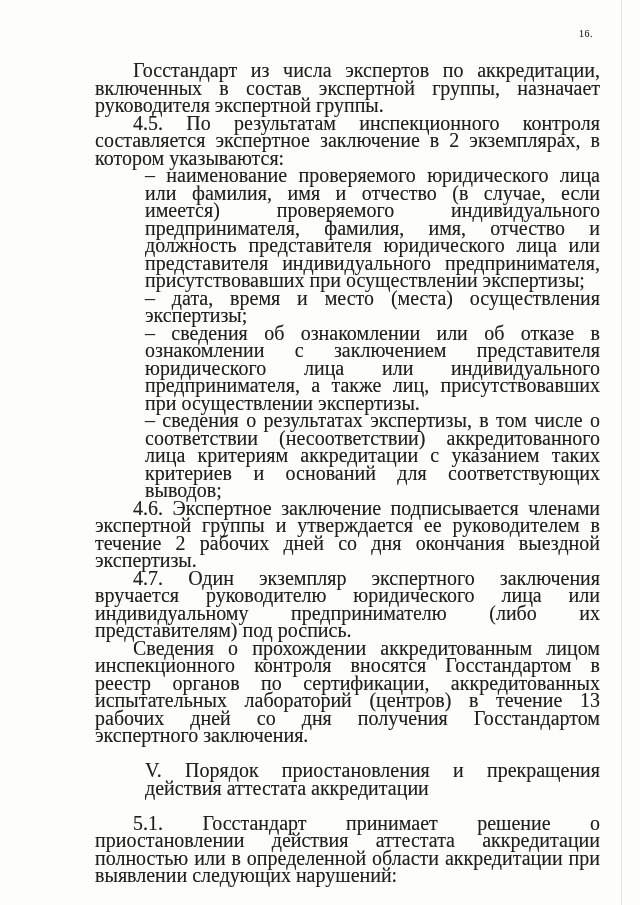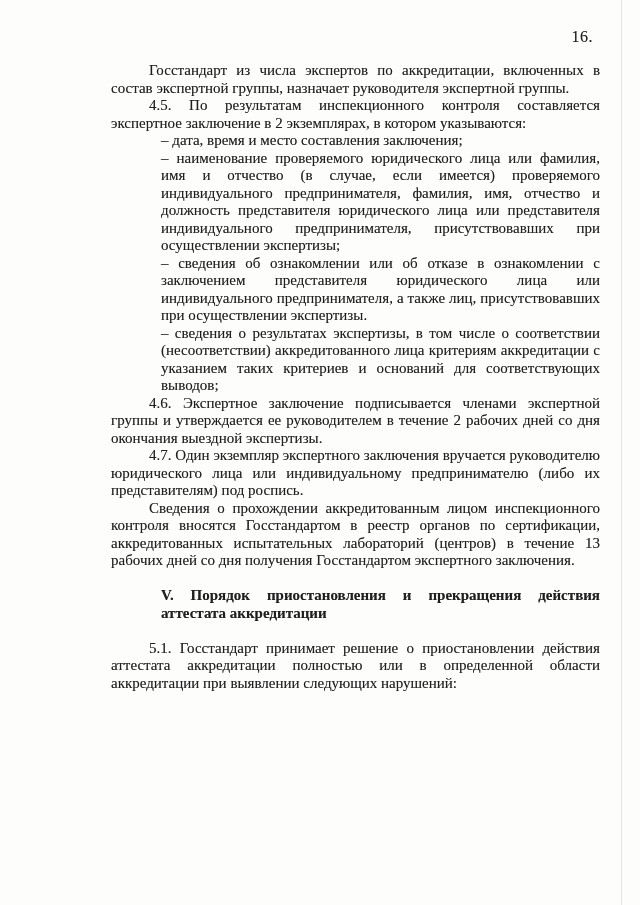--- a/index.html
+++ b/index.html
@@ -22,66 +22,65 @@
     top: 0;
     bottom: 0;
     right: 18px;
     width: 1px;
     background: #e4e4e1;
   }
   .page-number {
     position: absolute;
     top: 28px;
     right: 47px;
-    font-size: 16px;
+    font-size: 10px;
     letter-spacing: 0.5px;
   }
   .content {
     position: absolute;
     left: 95px;
     right: 40px;
     top: 62px;
-    font-size: 15px;
+    font-size: 20px;
     line-height: 17.5px;
     text-align: justify;
-    margin-left: 16px;
   }
   .para {
     margin: 0;
     text-indent: 38px;
   }
   .list {
     margin: 0;
   }
   .list-item {
     margin: 0 0 0 50px;
   }
   .heading {
     margin: 17.5px 0 17.5px 50px;
-    font-weight: bold;
+    font-weight: normal;
     text-align: justify;
   }
 </style>
 </head>
 <body>
 
 <div class="page">
   <div class="scan-edge"></div>
 
   <div class="page-number">16.</div>
 
   <div class="content">
 
     <p class="para">Госстандарт из числа экспертов по аккредитации, включенных в состав экспертной группы, назначает руководителя экспертной группы.</p>
 
     <p class="para">4.5. По результатам инспекционного контроля составляется экспертное заключение в 2 экземплярах, в котором указываются:</p>
 
     <div class="list">
-      <div class="list-item">– дата, время и место составления заключения;</div>
       <div class="list-item">– наименование проверяемого юридического лица или фамилия, имя и отчество (в случае, если имеется) проверяемого индивидуального предпринимателя, фамилия, имя, отчество и должность представителя юридического лица или представителя индивидуального предпринимателя, присутствовавших при осуществлении экспертизы;</div>
+      <div class="list-item">– дата, время и место (места) осуществления экспертизы;</div>
       <div class="list-item">– сведения об ознакомлении или об отказе в ознакомлении с заключением представителя юридического лица или индивидуального предпринимателя, а также лиц, присутствовавших при осуществлении экспертизы.</div>
       <div class="list-item">– сведения о результатах экспертизы, в том числе о соответствии (несоответствии) аккредитованного лица критериям аккредитации с указанием таких критериев и оснований для соответствующих выводов;</div>
     </div>
 
     <p class="para">4.6. Экспертное заключение подписывается членами экспертной группы и утверждается ее руководителем в течение 2 рабочих дней со дня окончания выездной экспертизы.</p>
 
     <p class="para">4.7. Один экземпляр экспертного заключения вручается руководителю юридического лица или индивидуальному предпринимателю (либо их представителям) под роспись.</p>
 
 
     <p class="para">Сведения о прохождении аккредитованным лицом инспекционного контроля вносятся Госстандартом в реестр органов по сертификации, аккредитованных испытательных лабораторий (центров) в течение 13 рабочих дней со дня получения Госстандартом экспертного заключения.</p>

